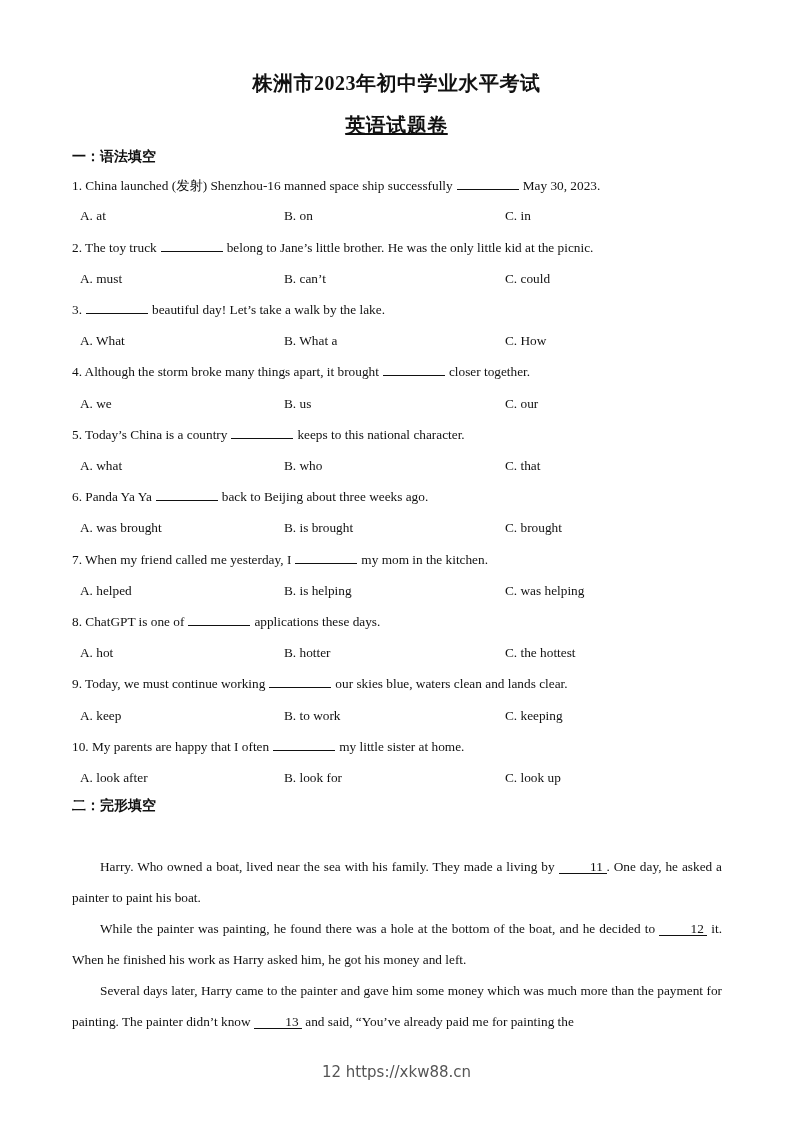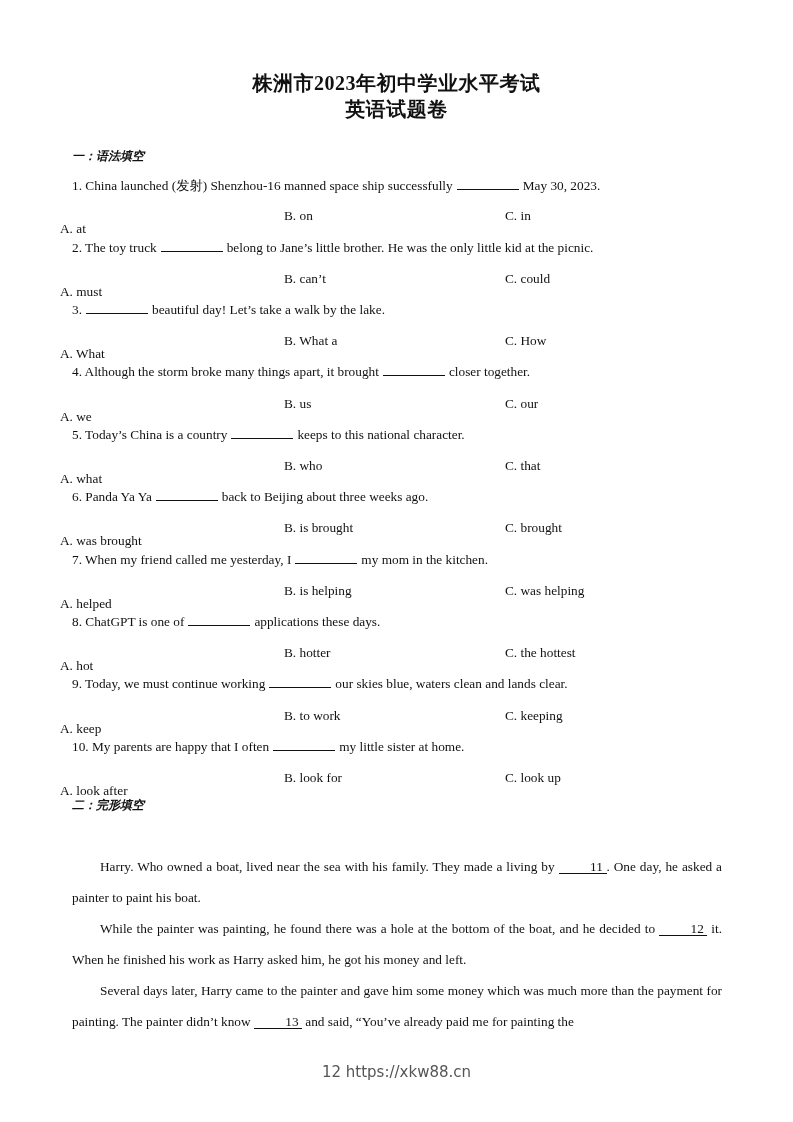--- a/index.html
+++ b/index.html
@@ -1,26 +1,26 @@
 <!DOCTYPE html>
 <html><head>
 <meta charset="utf-8">
 <style>
   html, body { margin: 0; padding: 0; background: #ffffff; }
   body { width: 793px; height: 1122px; position: relative; overflow: hidden;
          font-family: "Liberation Serif", "DejaVu Serif", serif; color: #111; }
   .title { position: absolute; left: 0; width: 793px; text-align: center;
            font-weight: bold; font-size: 20px; letter-spacing: 0.5px; }
   .t1 { top: 70px; }
-  .t2 { top: 96px; }
+  .t2 { top: 112px; text-decoration: underline; }
   .section-heading { position: absolute; left: 72px; font-family: "DejaVu Sans", sans-serif;
-                     font-weight: bold; font-size: 12px; font-style: italic; }
+                     font-weight: bold; font-size: 14px; }
   .line { position: absolute; left: 72px; font-size: 13.3px; white-space: nowrap; }
   .opt { position: absolute; font-size: 13.3px; white-space: nowrap; }
-  .oa { left: 60px; margin-top: 13px; } .ob { left: 284px; text-align: right; } .oc { left: 505px; }
+  .oa { left: 80px; } .ob { left: 284px; text-align: right; } .oc { left: 505px; }
   .blank { display: inline-block; width: 62px; border-bottom: 1px solid #111; height: 11px; margin: 0 4px; vertical-align: baseline; }
   .para { position: absolute; left: 72px; width: 650px; font-size: 13.3px; text-align: justify; margin-top: 24px; }
   .ul { display: inline-block; border-bottom: 1.5px solid #111; text-align: center; width: 48px; line-height: 13px; }
   .footer { position: absolute; top: 1063px; left: 0; width: 793px; text-align: center;
             font-family: "DejaVu Sans", sans-serif; font-size: 15px; color: #555; }
 </style>
 </head>
 <body>
 
 <div class="title t1">株洲市2023年初中学业水平考试</div>

